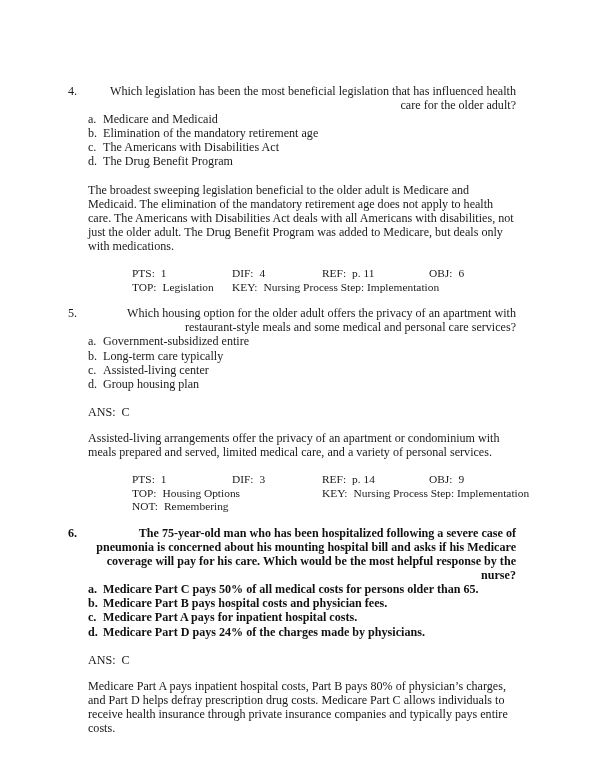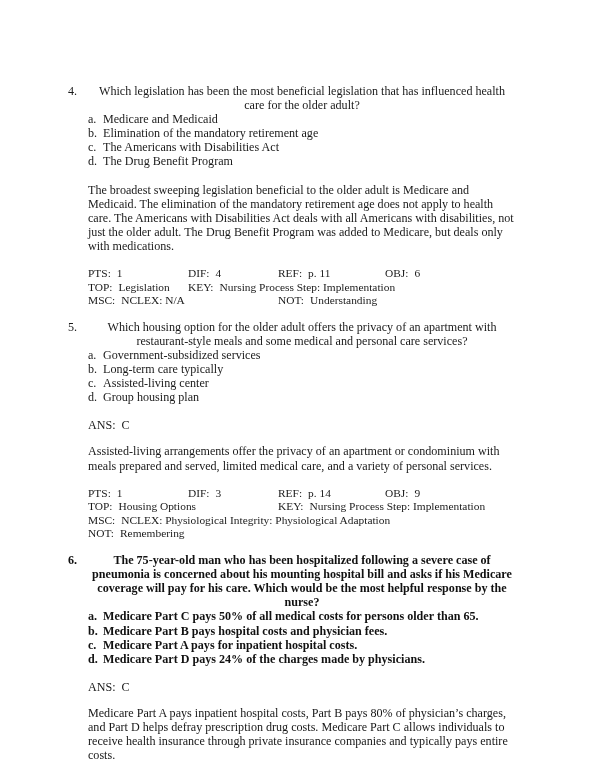--- a/index.html
+++ b/index.html
@@ -41,21 +41,21 @@
     width: 20px;
     flex: 0 0 20px;
     font-size: 12.1px;
     line-height: 14.1px;
     text-align: left;
   }
   .q-stem {
     flex: 1 1 auto;
     font-size: 12.1px;
     line-height: 14.1px;
-    text-align: center;
+    text-align: right;
   }
 
   .options {
     margin-top: 0px;
     padding-left: 20px;
   }
   .option {
     display: flex;
     align-items: flex-start;
     font-size: 12.1px;
@@ -103,20 +103,21 @@
     top: 0;
     white-space: nowrap;
   }
   .col-a { left: 0px; }
   .col-b { left: 100px; font-family: Liberation Serif, serif; }
   .col-c { left: 190px; }
   .col-d { left: 297px; text-decoration: underline; }
 
   .m-key {
     display: inline-block;
+    margin-left: 44px;
   }
   .m-val {
     display: inline-block;
     padding-left: 6px;
   }
 
   
   .heavier .q-num,
   .heavier .q-stem,
   .heavier .option {
@@ -164,36 +165,32 @@
         <div class="meta-line">
           <span class="m-cell col-a"><span class="m-key">PTS:</span><span class="m-val">1</span></span>
           <span class="m-cell col-b"><span class="m-key">DIF:</span><span class="m-val">4</span></span>
           <span class="m-cell col-c"><span class="m-key">REF:</span><span class="m-val">p. 11</span></span>
           <span class="m-cell col-d"><span class="m-key">OBJ:</span><span class="m-val">6</span></span>
         </div>
         <div class="meta-line">
           <span class="m-cell col-a"><span class="m-key">TOP:</span><span class="m-val">Legislation</span></span>
           <span class="m-cell col-b"><span class="m-key">KEY:</span><span class="m-val">Nursing Process Step: Implementation</span></span>
         </div>
-        <div class="meta-line">
-          <span class="m-cell col-a"><span class="m-key">MSC:</span><span class="m-val">NCLEX: N/A</span></span>
-          <span class="m-cell col-c"><span class="m-key">NOT:</span><span class="m-val">Understanding</span></span>
-        </div>
       </div>
     </div>
 
     <div class="question-block">
       <div class="q-row">
         <div class="q-num">5.</div>
         <div class="q-stem">Which housing option for the older adult offers the privacy of an apartment with restaurant-style meals and some medical and personal care services?</div>
       </div>
       <div class="options">
         <div class="option">
           <span class="opt-letter">a.</span>
-          <span class="opt-text">Government-subsidized services</span>
+          <span class="opt-text">Government-subsidized entire</span>
         </div>
         <div class="option">
           <span class="opt-letter">b.</span>
           <span class="opt-text">Long-term care typically</span>
         </div>
         <div class="option">
           <span class="opt-letter">c.</span>
           <span class="opt-text">Assisted-living center</span>
         </div>
         <div class="option">
@@ -210,23 +207,20 @@
           <span class="m-cell col-a"><span class="m-key">PTS:</span><span class="m-val">1</span></span>
           <span class="m-cell col-b"><span class="m-key">DIF:</span><span class="m-val">3</span></span>
           <span class="m-cell col-c"><span class="m-key">REF:</span><span class="m-val">p. 14</span></span>
           <span class="m-cell col-d"><span class="m-key">OBJ:</span><span class="m-val">9</span></span>
         </div>
         <div class="meta-line">
           <span class="m-cell col-a"><span class="m-key">TOP:</span><span class="m-val">Housing Options</span></span>
           <span class="m-cell col-c"><span class="m-key">KEY:</span><span class="m-val">Nursing Process Step: Implementation</span></span>
         </div>
         <div class="meta-line">
-          <span class="m-cell col-a"><span class="m-key">MSC:</span><span class="m-val">NCLEX: Physiological Integrity: Physiological Adaptation</span></span>
-        </div>
-        <div class="meta-line">
           <span class="m-cell col-a"><span class="m-key">NOT:</span><span class="m-val">Remembering</span></span>
         </div>
       </div>
     </div>
 
     <div class="question-block heavier">
       <div class="q-row">
         <div class="q-num">6.</div>
         <div class="q-stem">The 75-year-old man who has been hospitalized following a severe case of pneumonia is concerned about his mounting hospital bill and asks if his Medicare coverage will pay for his care. Which would be the most helpful response by the nurse?</div>
       </div>

